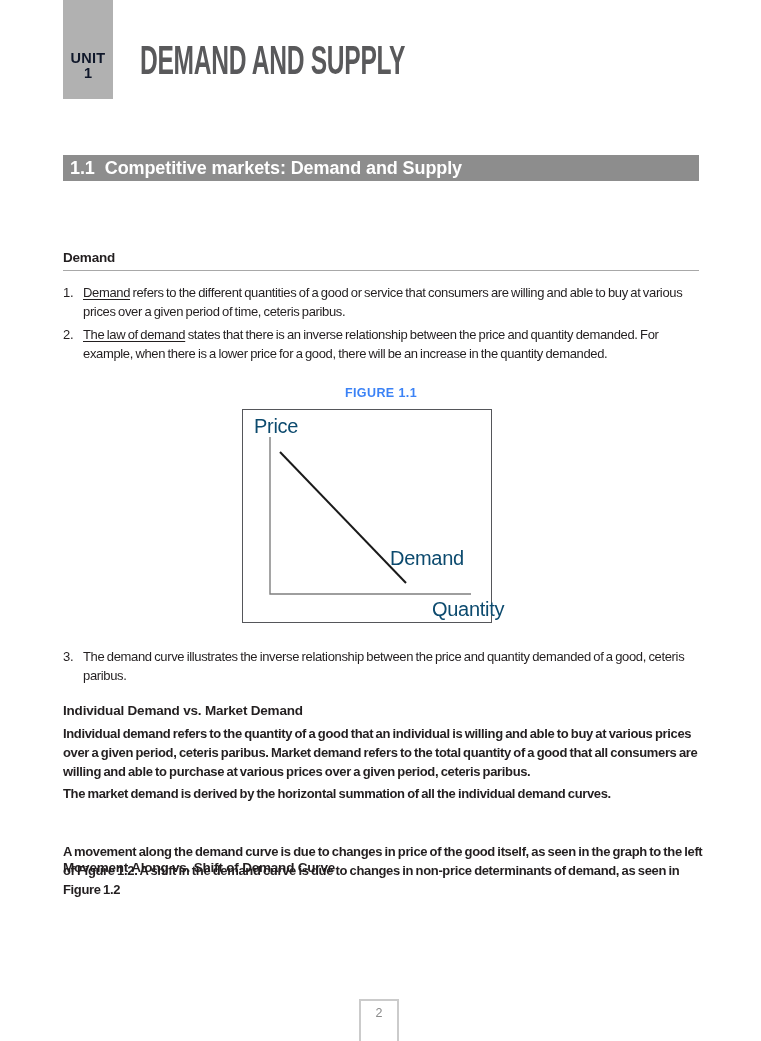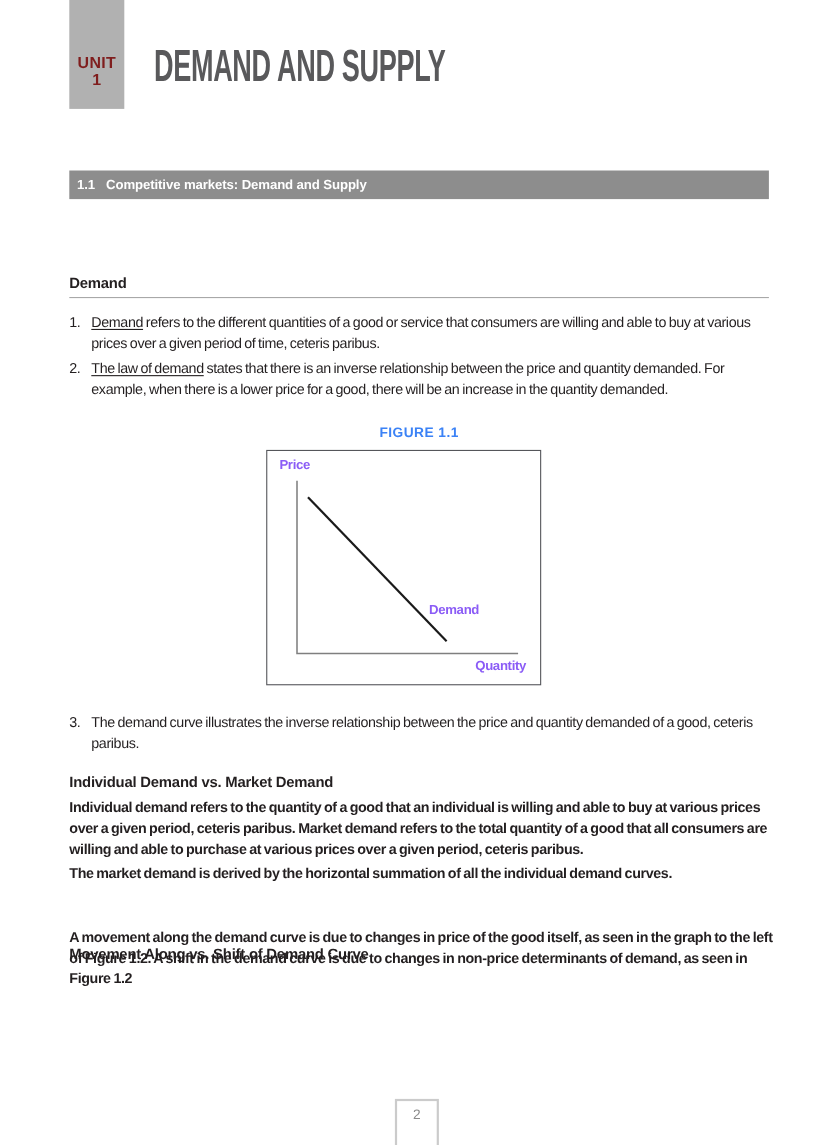--- a/index.html
+++ b/index.html
@@ -5,36 +5,36 @@
   * { margin:0; padding:0; box-sizing:border-box; }
   html,body { background:#e8e8e8; }
   .page {
     position:relative; width:761px; height:1041px; margin:0 auto;
     background:#ffffff; overflow:hidden;
     font-family:"Liberation Sans", sans-serif; color:#231f20;
   }
   
   .unit-box {
     position:absolute; left:63px; top:0; width:50px; height:99px;
-    background:#b1b1b1; color:#7f1d1d; font-weight:bold;
+    background:#b1b1b1; color:#0f172a; font-weight:bold;
     display:flex; flex-direction:column; align-items:center; justify-content:flex-end;
     padding-bottom:18px; text-align:center;
   }
   .unit-label { font-size:14.5px; line-height:15px; letter-spacing:0.3px; }
   .unit-number { font-size:14.5px; line-height:15px; }
   .page-title {
     position:absolute; left:140px; top:40px; margin:0;
     font-size:41px; line-height:41px; font-weight:bold; color:#59595b;
     letter-spacing:-0.5px; white-space:nowrap;
     transform:scaleX(0.60); transform-origin:0 0;
   }
   
   .section-banner {
     position:absolute; left:63px; top:155px; width:636px; height:26px;
-    background:#8d8d8d; color:#ffffff; font-weight:bold; font-size:12px;
+    background:#8d8d8d; color:#ffffff; font-weight:bold; font-size:18px;
     line-height:26px; padding-left:7px; letter-spacing:-0.1px;
   }
   .sec-num { margin-right:10px; }
   
   .body-text { font-size:13px; line-height:19px; letter-spacing:-0.35px; word-spacing:-0.8px; }
   .intro { position:absolute; left:63px; top:194px; width:642px; }
   .u { text-decoration:underline; text-underline-offset:2px; }
   .demand-heading {
     position:absolute; left:63px; top:250px; width:636px;
     font-size:13.5px; font-weight:bold; letter-spacing:-0.2px;
@@ -49,21 +49,21 @@
   
   .figure-caption {
     position:absolute; left:63px; top:386px; width:636px; text-align:center;
     font-size:12.5px; font-weight:bold; color:#3b82f6; letter-spacing:0.4px;
   }
   .figure-box {
     position:absolute; left:242px; top:409px; width:250px; height:214px;
     border:1px solid #55565a; background:#ffffff;
   }
   .fig-svg { position:absolute; left:0; top:0; width:248px; height:212px; }
-  .fig-label { position:absolute; font-size:12px; letter-spacing:-0.3px; color:#8b5cf6; white-space:nowrap;font-weight:bold; }
+  .fig-label { position:absolute; font-size:20px; letter-spacing:-0.3px; color:#0c4a6e; white-space:nowrap; }
   .fig-price { left:11px; top:5px; }
   .fig-demand { left:147px; top:137px; }
   .fig-quantity { left:189px; top:188px; }
   
   .subheading {
     position:absolute; left:63px; width:642px;
     font-size:13.5px; font-weight:bold; letter-spacing:-0.2px;
   }
   .ind-heading { top:703px; }
   .mov-heading { top:821px;margin-top:39px; }

